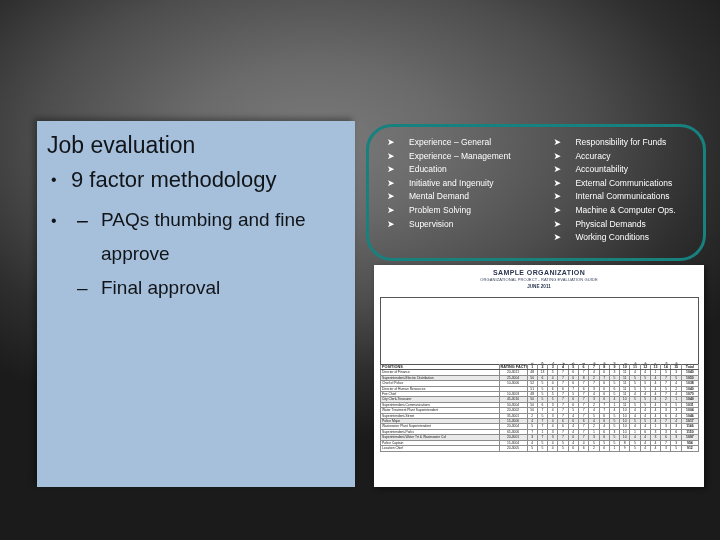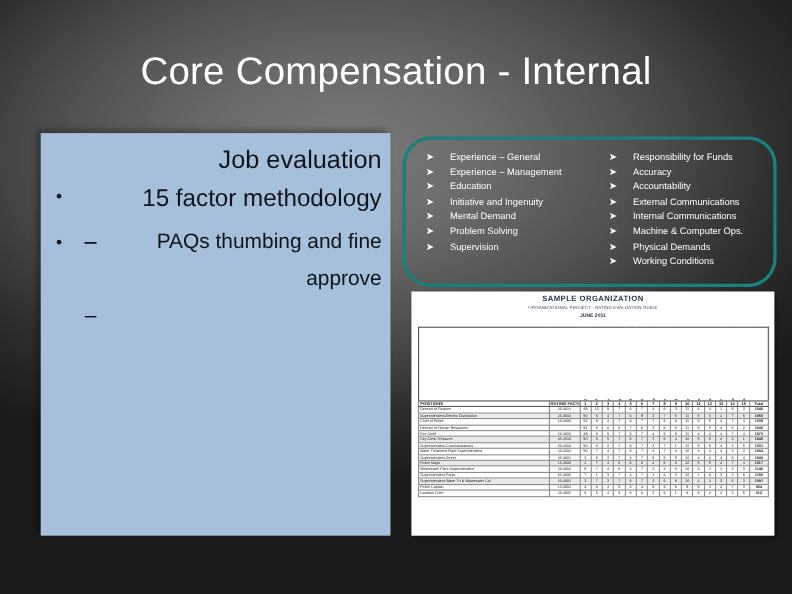--- a/index.html
+++ b/index.html
@@ -48,21 +48,20 @@
     box-shadow: -3px -3px 6px rgba(0,0,0,0.35);
   }
   #left-panel .lvl1 {
     position: absolute;
     left: 10px;
     top: 8px;
     width: 300px;
     color: #111418;
     font-size: 23px;
     line-height: 33px;
-    text-align: right;
   }
   #left-panel .lvl2 {
     margin: 0;
     padding: 0;
     list-style: none;
   }
   #left-panel .lvl2 > li {
     position: relative;
     padding-left: 24px;
     font-size: 22px;
@@ -232,48 +231,48 @@
   #sheet-table td.rng { text-align: center; font-size: 3.3px; }
   #sheet-table td.v { text-align: center; }
   #sheet-table td.tot { text-align: center; font-weight: bold; }
   #sheet-table tr.alt td { background: #e9e9e9; }
 </style>
 </head>
 <body>
 
 <div id="slide">
 
-  <div id="title">Core Compensation - Internal</div>
 
   <div id="left-panel">
     <div class="lvl1">
       <div>Job evaluation</div>
 
       <ul class="lvl2">
         <li>
           <span class="bullet">•</span>
-          <span>15 factor methodology</span>
+          <span>9 factor methodology</span>
         </li>
         <li>
           <span class="bullet">•</span>
 
           <ul class="lvl3">
             <li>
               <span class="dash">–</span>
             </li>
             <li>
               <span class="dash">–</span>
             </li>
             <li>
               <span class="dash">–</span>
               <span class="wrap2">PAQs thumbing and fine</span>
               <span class="wrap2">approve</span>
             </li>
             <li>
               <span class="dash">–</span>
+              <span>Final approval</span>
             </li>
           </ul>
         </li>
       </ul>
     </div>
   </div>
 
   <div id="factors-panel">
     <div id="factors-cols">
       <ul class="factor-col col-a">

